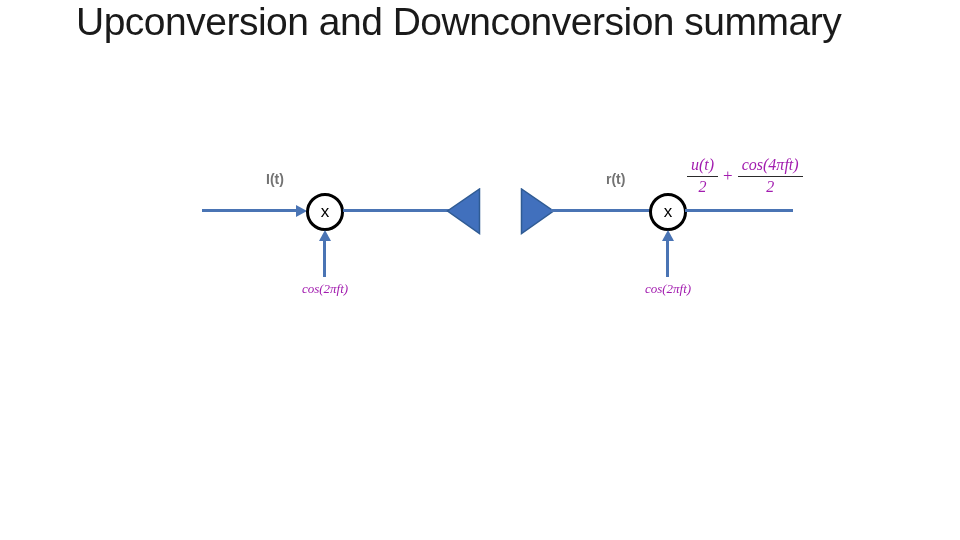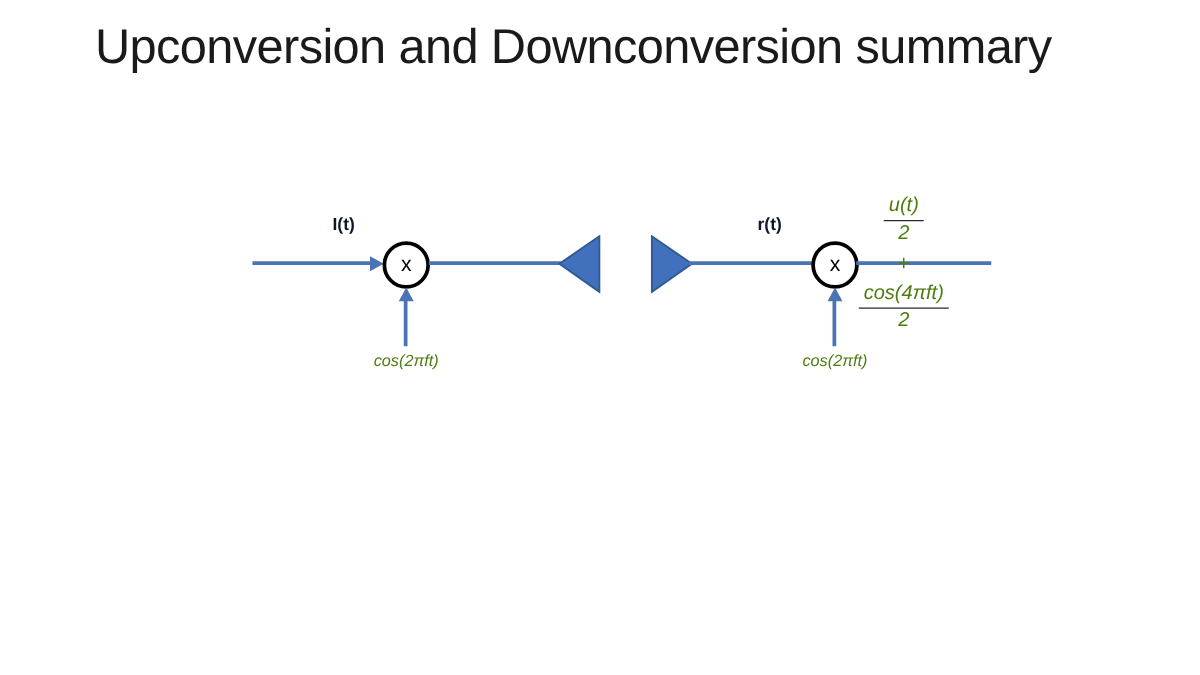--- a/index.html
+++ b/index.html
@@ -7,26 +7,26 @@
     --tri-fill:#4170bd;
     --tri-stroke:#2f5b94;
     --ink:#1a1a1a;
   }
   html,body{margin:0;padding:0;background:#fff;}
   .stage{
     position:relative;width:960px;height:540px;background:#ffffff;
     overflow:hidden;font-family:"Liberation Sans",sans-serif;
   }
   .slide-title{
-    position:absolute;left:76px;top:16px;width:860px;
+    position:absolute;left:76px;top:0;width:860px;
     font-size:39px;font-weight:300;letter-spacing:-0.5px;
     color:var(--ink);white-space:nowrap;
   }
   .sig-label{
-    position:absolute;font-size:14px;font-weight:600;color:#0f172a;
+    position:absolute;font-size:14px;font-weight:600;color:#737373;
     white-space:nowrap;
   }
   .hline{position:absolute;height:3px;background:var(--blue);}
   .vline{position:absolute;width:3px;background:var(--blue);}
   .arrow-right{
     position:absolute;width:0;height:0;
     border-top:6px solid transparent;border-bottom:6px solid transparent;
     border-left:11px solid var(--blue);
   }
   .arrow-up{
@@ -35,22 +35,22 @@
     border-bottom:11px solid var(--blue);
   }
   .mixer{
     position:absolute;width:38px;height:38px;box-sizing:border-box;
     border:3.5px solid #000;border-radius:50%;background:#fff;
     display:flex;align-items:center;justify-content:center;
     font-size:17px;color:#000;font-weight:400;
   }
   .tri{position:absolute;}
   .math{
-    font-family:Liberation Sans, sans-serif;
-    font-style:italic;color:#4d7c0f;flex-direction:column;
+    font-family:Liberation Serif, serif;
+    font-style:italic;color:#a21caf;
   }
   .osc-label{
     position:absolute;width:90px;text-align:center;font-size:13px;
     white-space:nowrap;
   }
   .formula{
     position:absolute;display:flex;align-items:center;gap:5px;
     font-size:16px;
   }
   .frac{display:inline-block;text-align:center;vertical-align:middle;}

